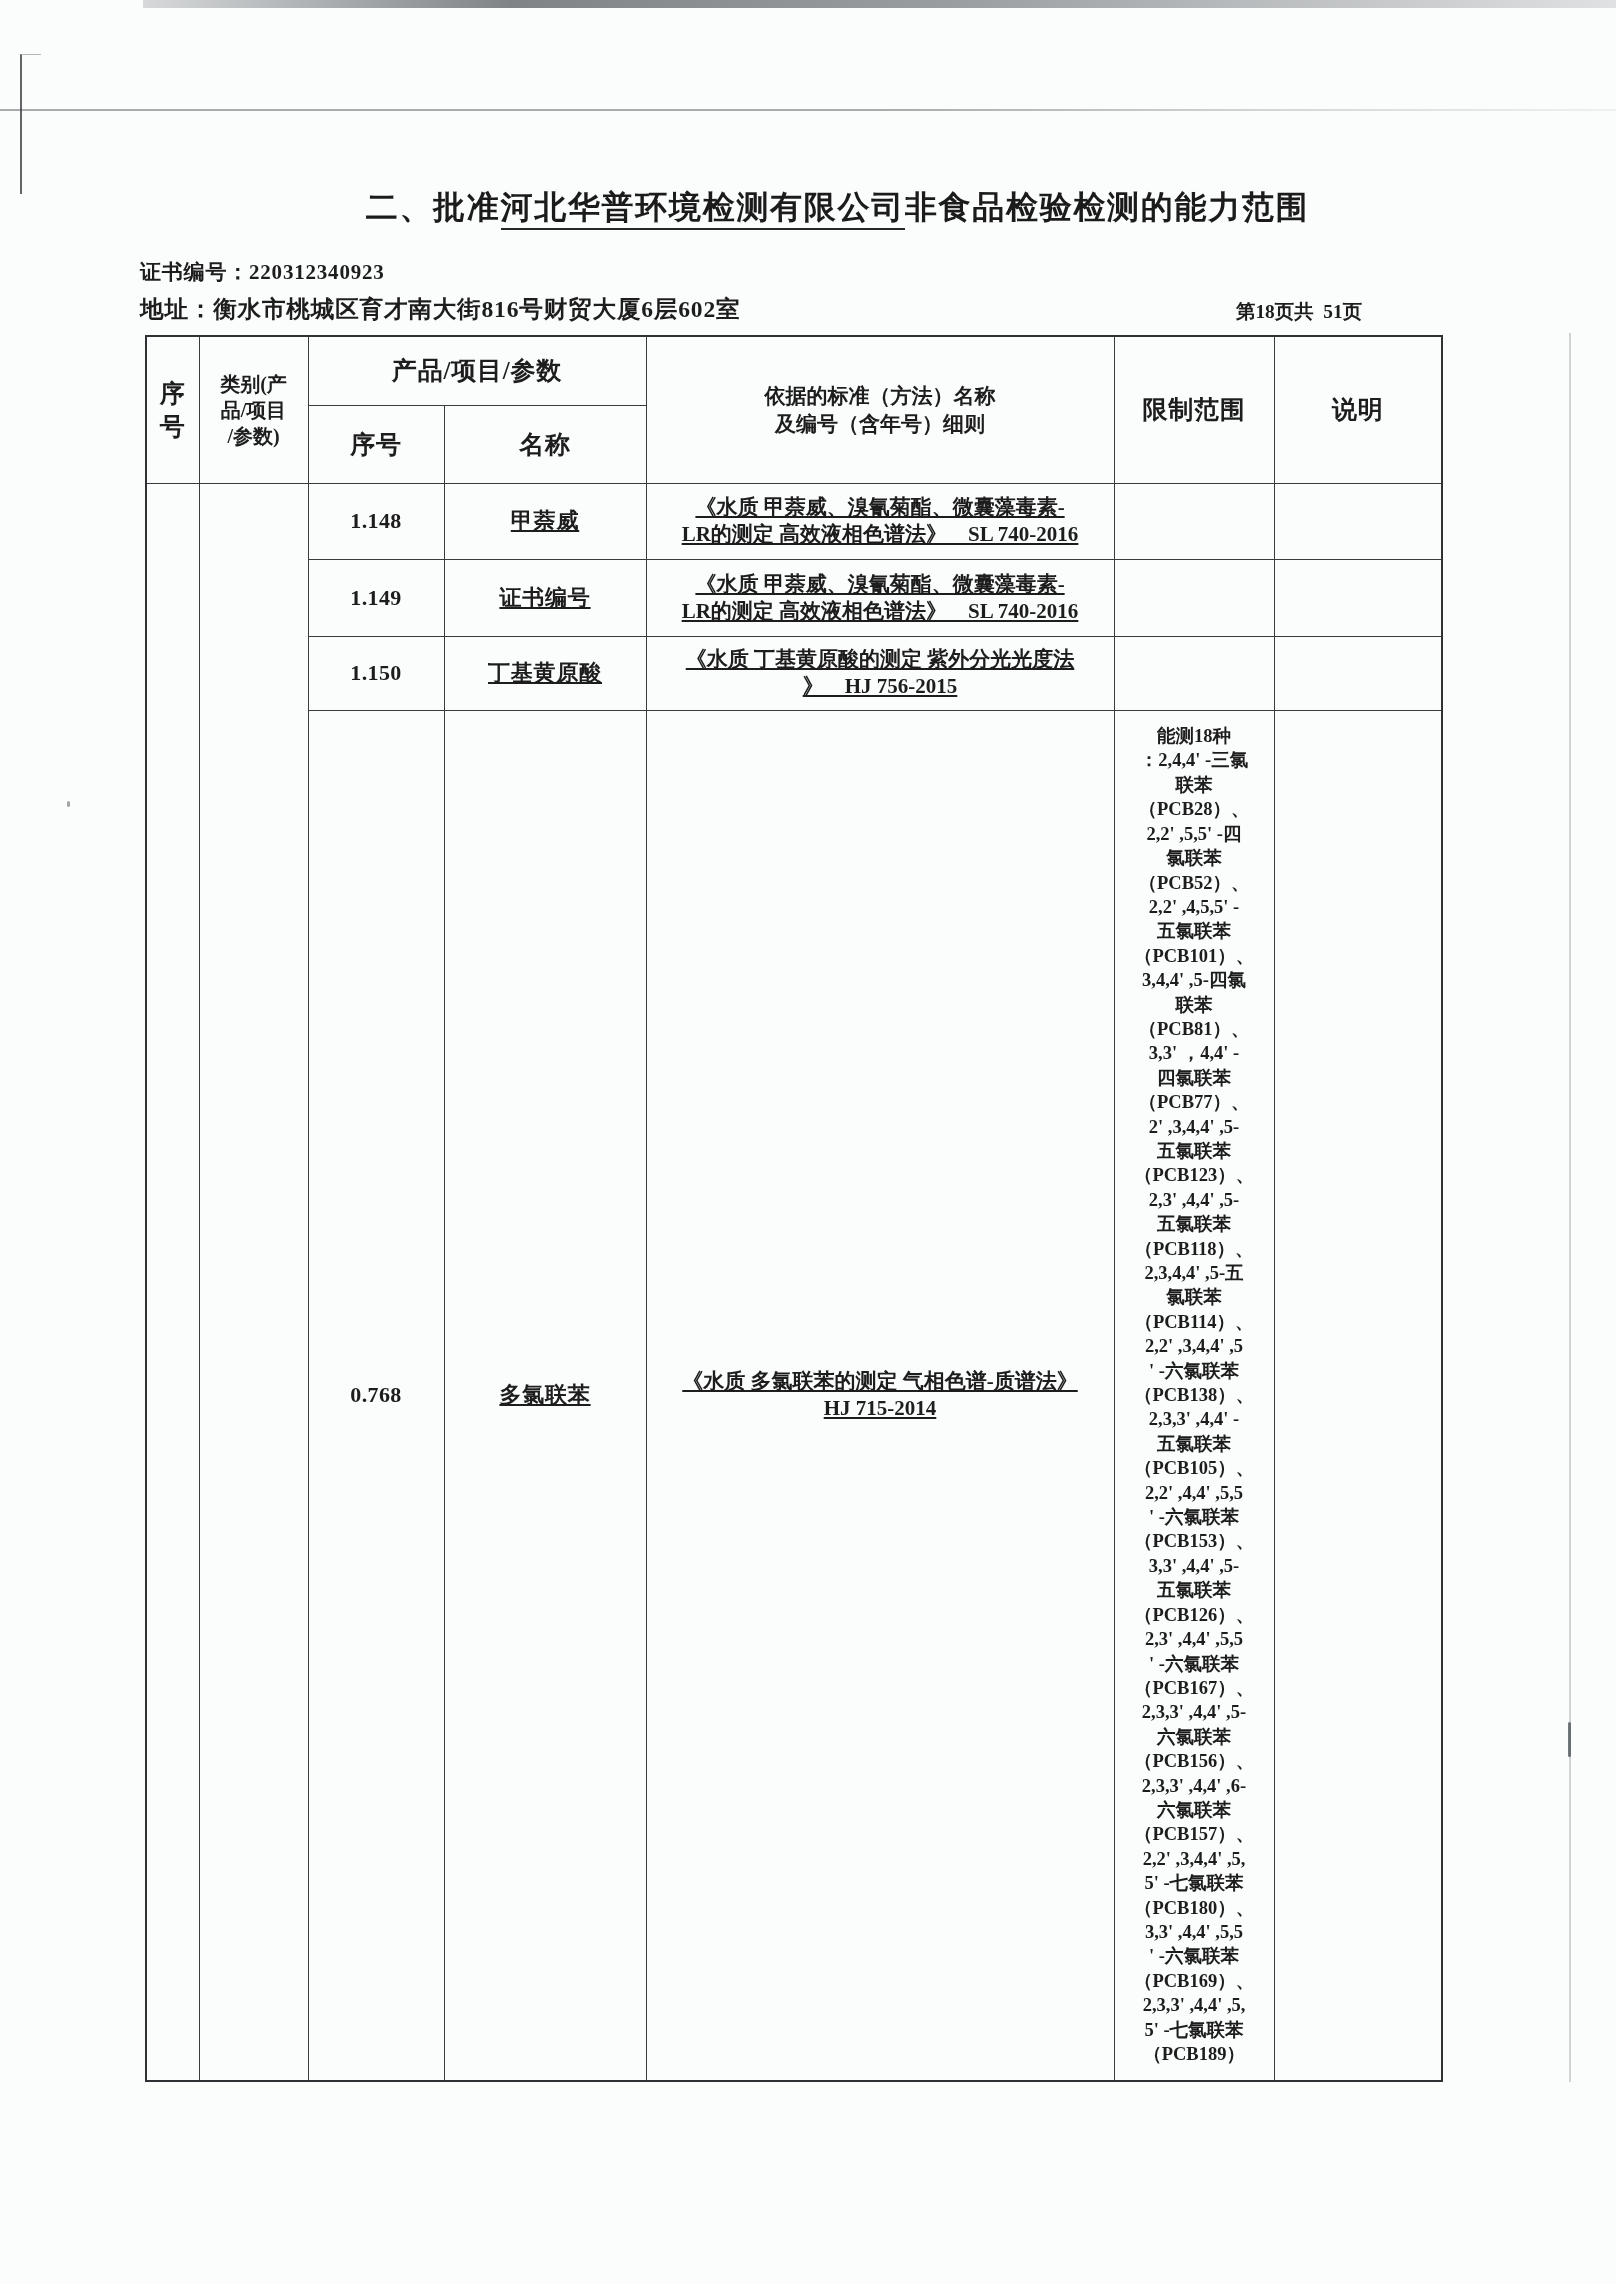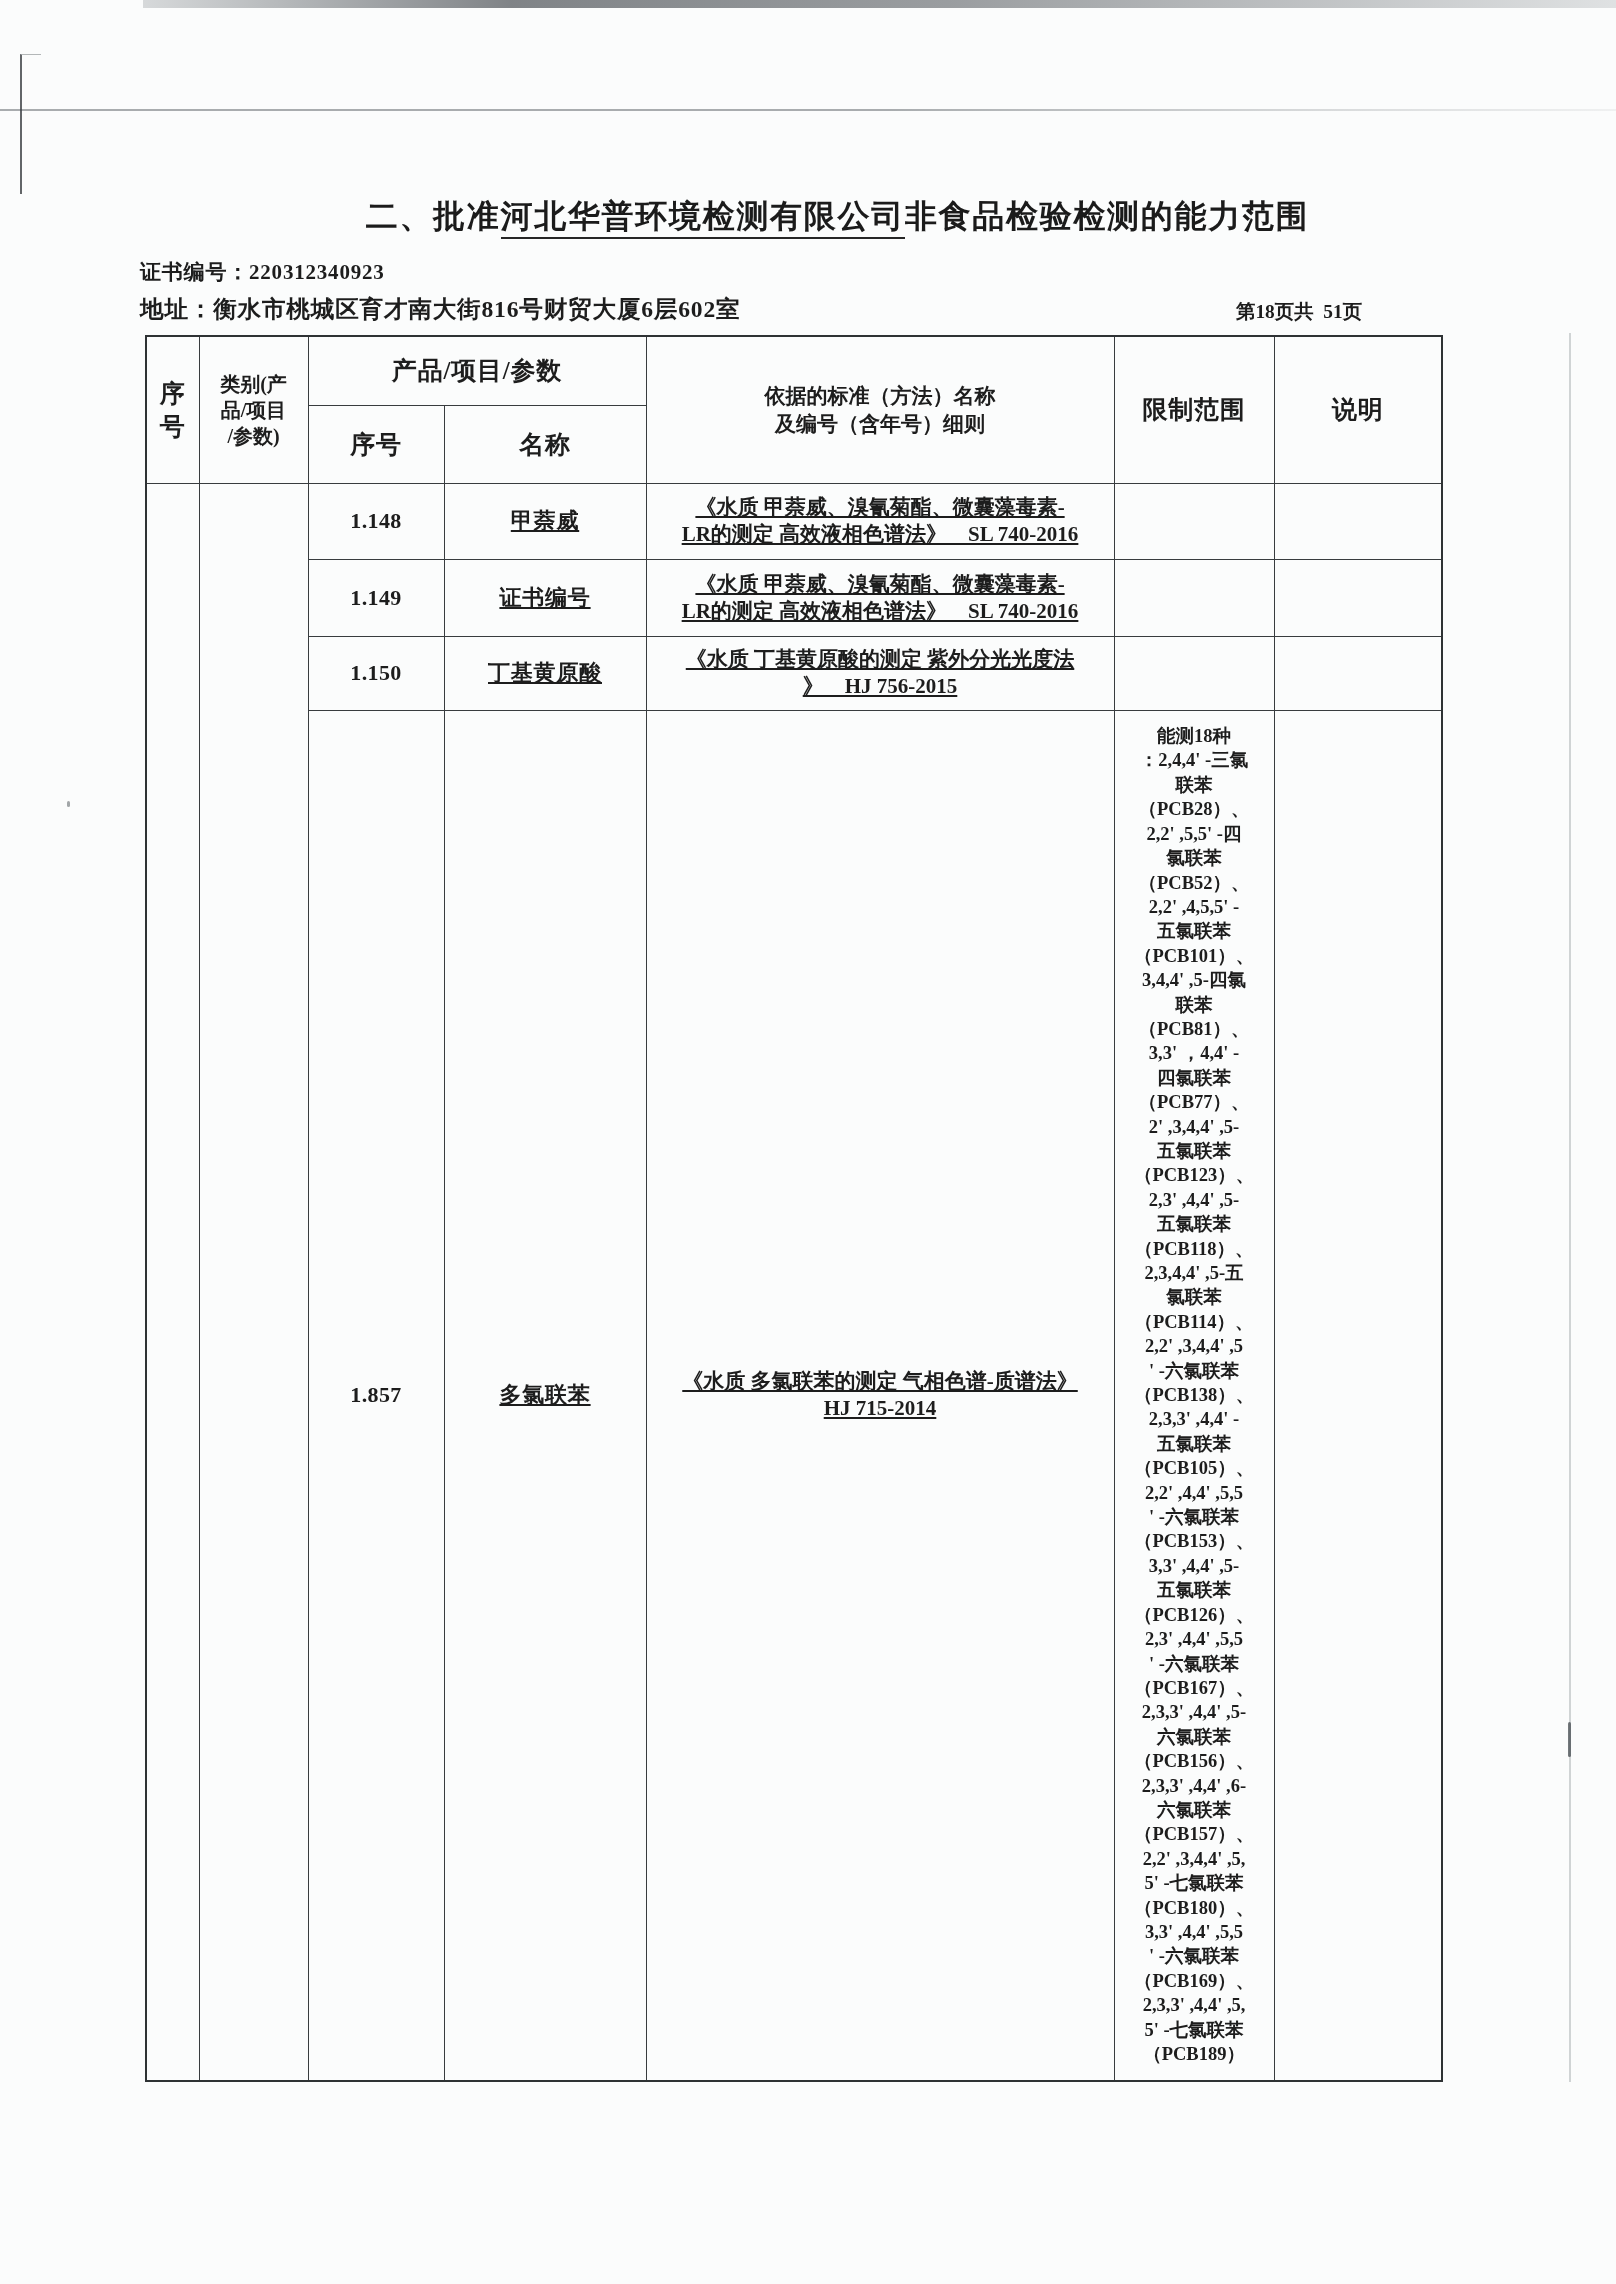--- a/index.html
+++ b/index.html
@@ -44,21 +44,21 @@
     background: rgba(70,76,80,0.75); border-radius: 1.7px;
   }
   .stray-dot {
     left: 67px; top: 801px; width: 3.4px; height: 5.9px;
     background: rgba(90,95,98,0.55); border-radius: 1.7px;
   }
 
   
   .doc-title {
     position: absolute;
-    top: 195px; left: 0;
+    top: 186px; left: 0;
     width: 100%;
     padding-left: 59px;
     box-sizing: border-box;
     text-align: center;
     font-size: 32px;
     font-weight: bold;
     letter-spacing: 1.7px;
     color: #1b1b1b;
   }
   .doc-title .u {
@@ -196,21 +196,21 @@
   <tr class="r150">
     <td class="cseq">1.150</td>
     <td class="cname">丁基黄原酸</td>
     <td class="cstd">《水质 丁基黄原酸的测定 紫外分光光度法
 》　HJ 756-2015</td>
     <td class="crestr"></td>
     <td class="cnote"></td>
   </tr>
 
   <tr class="r151">
-    <td class="cseq">1.857</td>
+    <td class="cseq">0.768</td>
     <td class="cname">多氯联苯</td>
     <td class="cstd">《水质 多氯联苯的测定 气相色谱-质谱法》
 HJ 715-2014</td>
     <td class="crestr">能测18种
 ：2,4,4' -三氯
 联苯
 （PCB28）、
 2,2' ,5,5' -四
 氯联苯
 （PCB52）、

